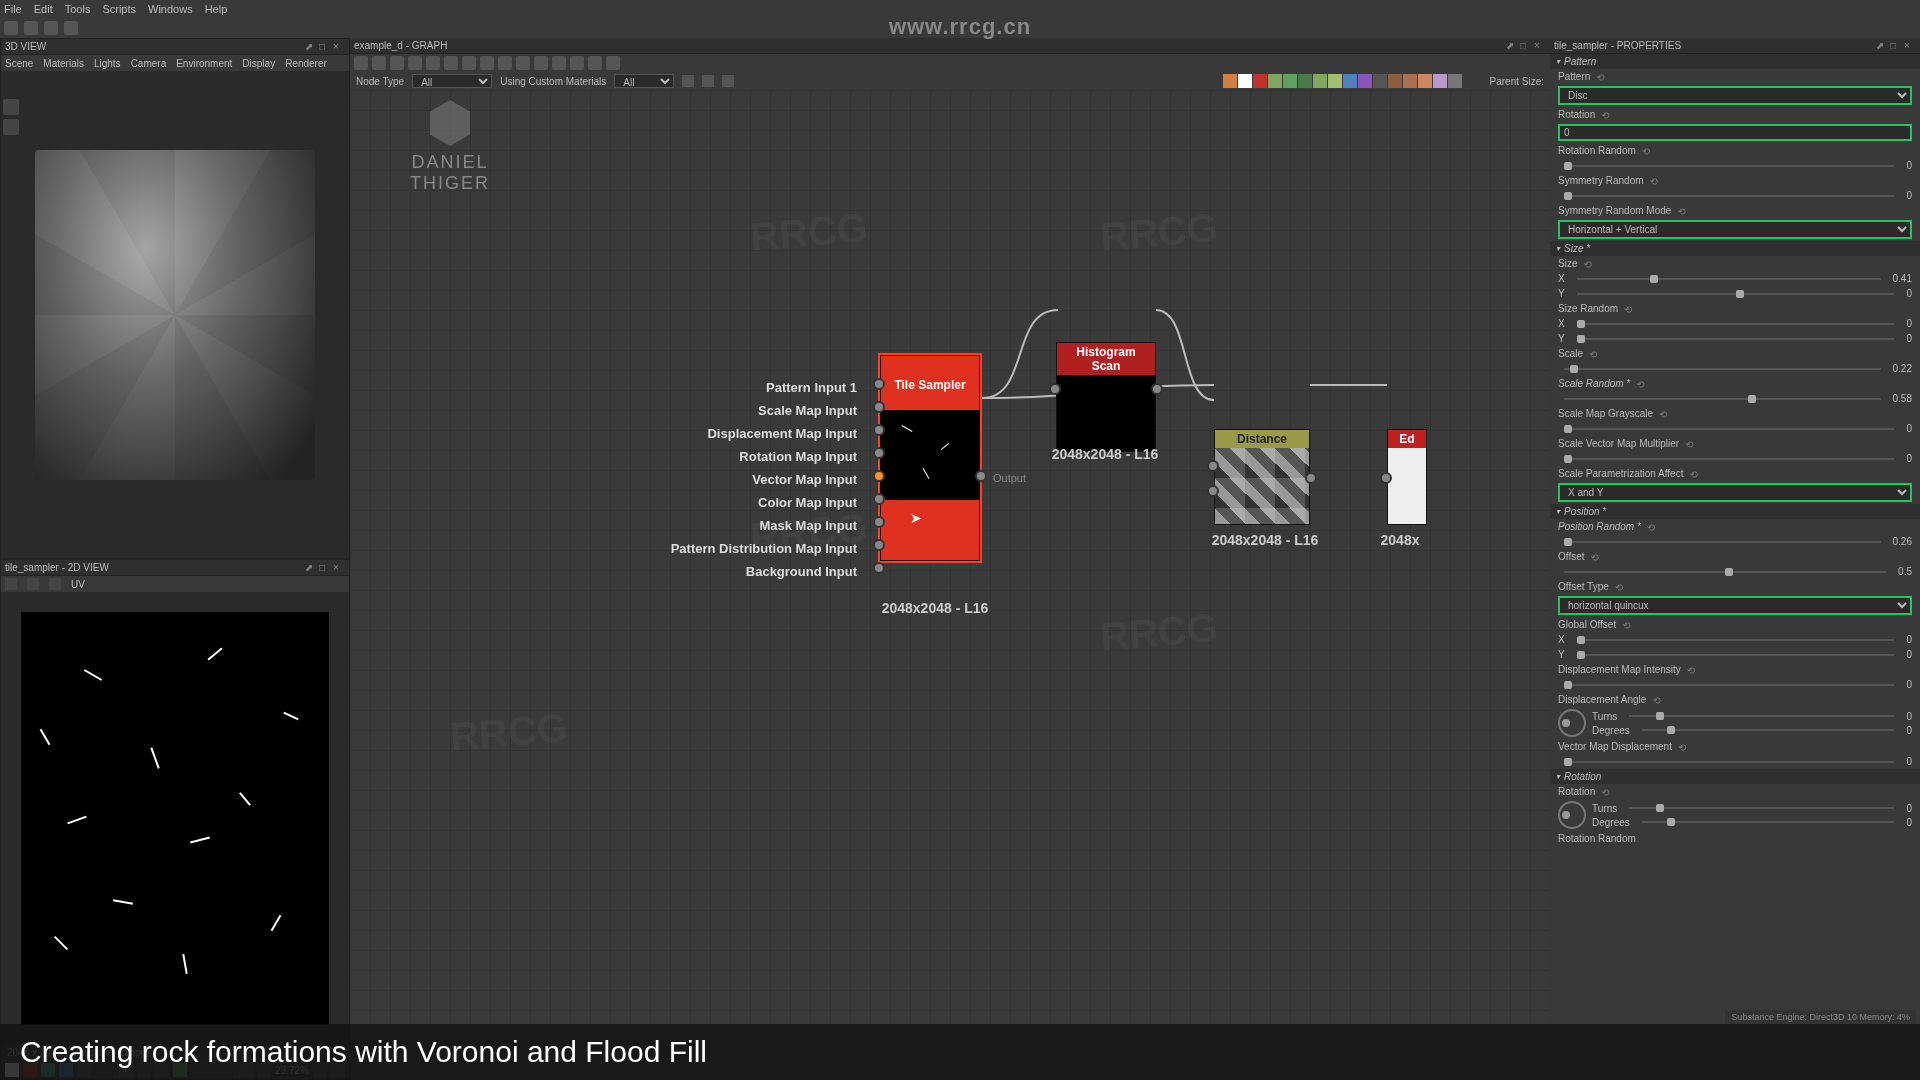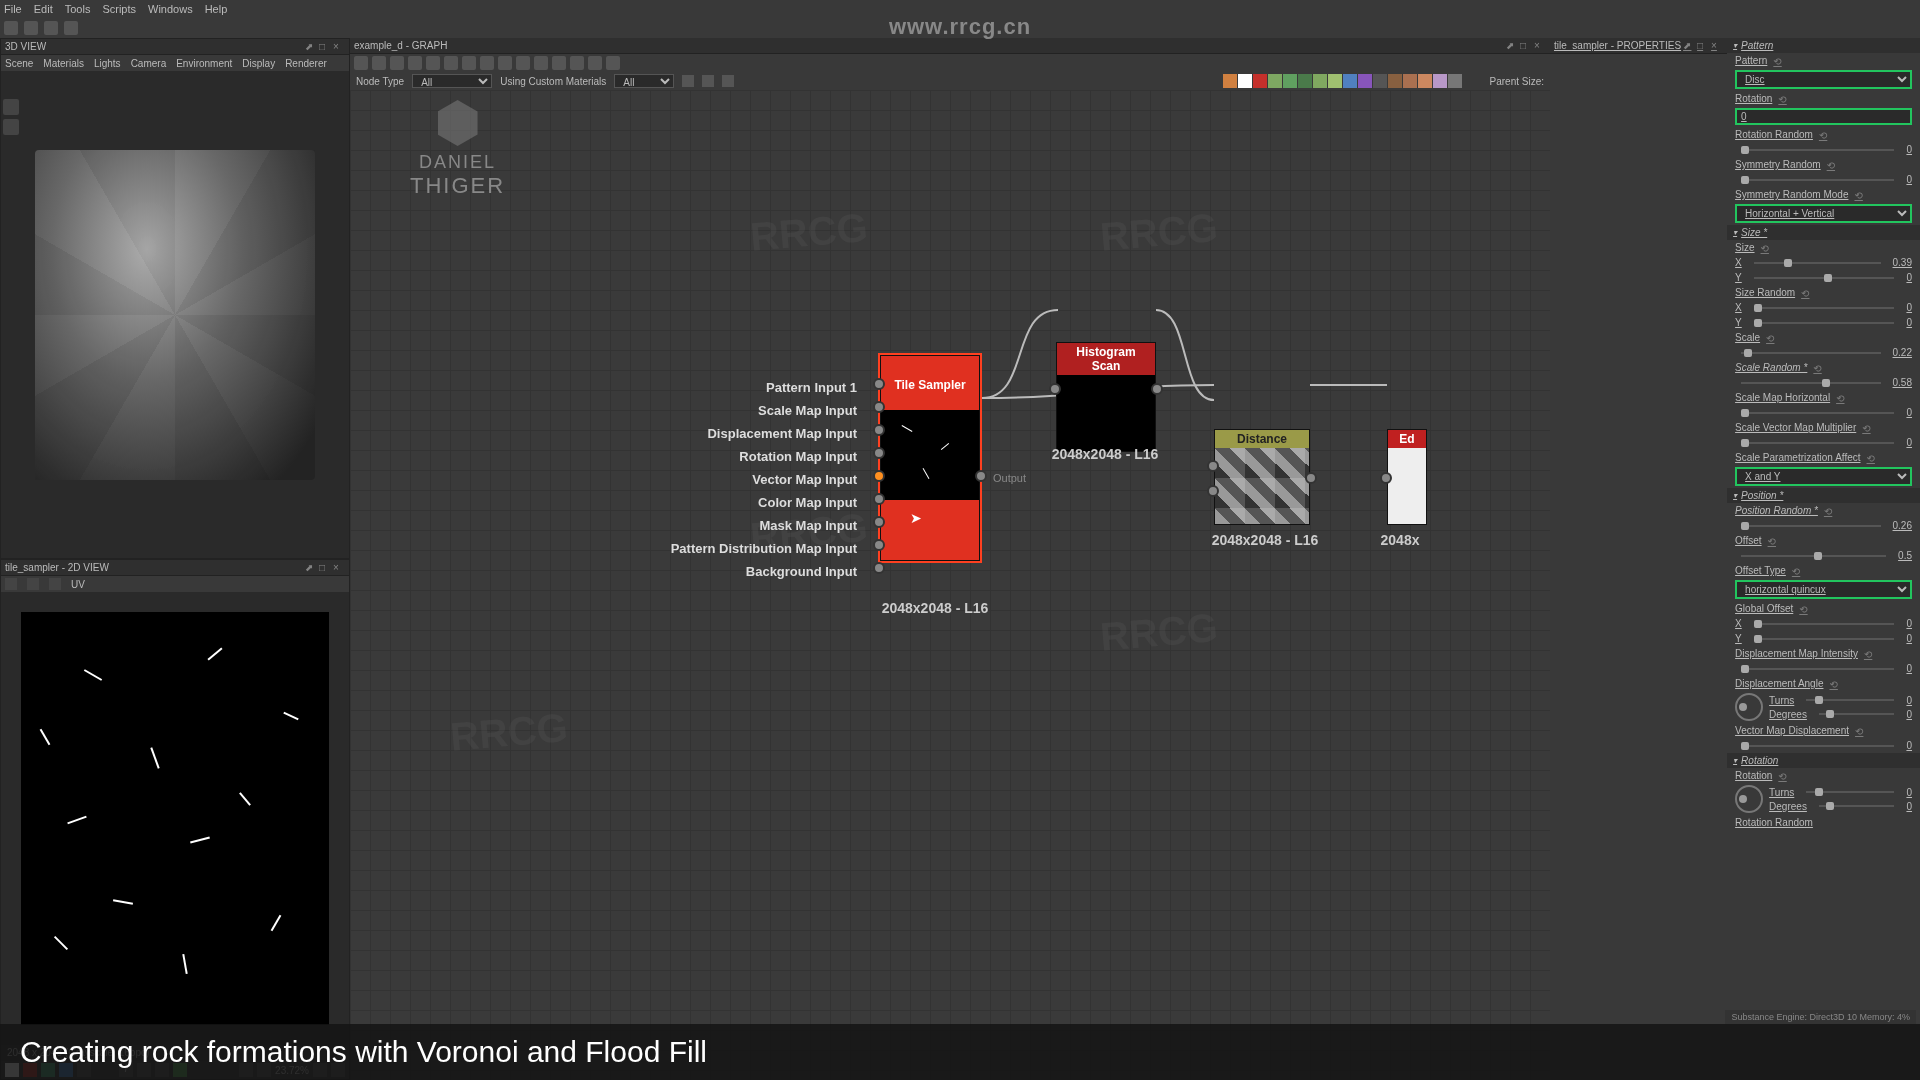--- a/index.html
+++ b/index.html
@@ -5,21 +5,21 @@
 * { margin: 0; padding: 0; box-sizing: border-box; font-family: Arial, sans-serif; }
 body { background: #2a2a2a; color: #bbb; font-size: 10px; overflow: hidden; width: 1920px; height: 1080px; position: relative; }
 .menubar { height: 18px; background: #393939; display: flex; align-items: center; padding: 0 4px; gap: 12px; font-size: 11px; }
 .menubar span { cursor: pointer; }
 .toolbar-main { height: 20px; background: #393939; display: flex; align-items: center; padding: 0 4px; gap: 6px; }
 .toolbar-main .icon { width: 14px; height: 14px; background: #555; border-radius: 2px; }
 .watermark-top { position: absolute; top: 14px; left: 50%; transform: translateX(-50%); color: #888; font-size: 22px; font-weight: bold; letter-spacing: 1px; z-index: 5; }
 .main-layout { display: flex; height: calc(100% - 38px); }
 .left-col { width: 350px; display: flex; flex-direction: column; }
 .mid-col { flex: 1; display: flex; flex-direction: column; position: relative; }
-.right-col { width: 370px; background: #393939; display: flex; overflow: hidden; text-decoration: underline; }
+.right-col { width: 370px; background: #393939; display: flex; flex-direction: column; overflow: hidden; }
 .panel-header { height: 16px; background: #2f2f2f; display: flex; align-items: center; padding: 0 4px; font-size: 10px; border-bottom: 1px solid #222; }
 .panel-header .title { flex: 1; }
 .panel-header .ctrl { width: 12px; height: 12px; margin-left: 2px; opacity: 0.6; }
 .sub-toolbar { height: 16px; background: #393939; display: flex; align-items: center; padding: 0 4px; gap: 10px; font-size: 10px; }
 .viewport-3d { flex: 1; background: #2a2a2a; position: relative; display: flex; align-items: center; justify-content: center; }
 .rock-preview { width: 280px; height: 330px; background: radial-gradient(ellipse at 40% 30%, #aaa, #666 40%, #222 90%); border-radius: 4px; position: relative; }
 .rock-preview::before { content: ''; position: absolute; inset: 0; background: repeating-conic-gradient(#888 0 30deg, #666 30deg 60deg); opacity: 0.3; mix-blend-mode: overlay; }
 .side-icons { position: absolute; left: 2px; top: 28px; display: flex; flex-direction: column; gap: 4px; }
 .side-icons div { width: 16px; height: 16px; background: #444; border-radius: 2px; }
 .preview-2d { flex: 1; margin: 20px; background: #000; position: relative; }
@@ -31,21 +31,21 @@
 .graph-toolbar { height: 18px; background: #393939; display: flex; align-items: center; padding: 0 4px; gap: 4px; }
 .graph-toolbar .ic { width: 14px; height: 14px; background: #555; border-radius: 2px; }
 .graph-subbar { height: 18px; background: #393939; display: flex; align-items: center; padding: 0 6px; gap: 8px; font-size: 10px; }
 .graph-subbar select { background: #2a2a2a; color: #bbb; border: 1px solid #555; font-size: 10px; height: 14px; }
 .swatch-row { display: flex; gap: 1px; margin-left: auto; }
 .swatch-row .sw { width: 14px; height: 14px; }
 .graph-canvas { flex: 1; background: #3a3a3a; background-image: linear-gradient(#333 1px, transparent 1px), linear-gradient(90deg, #333 1px, transparent 1px); background-size: 20px 20px; position: relative; overflow: hidden; }
 .brand-logo { position: absolute; left: 60px; top: 10px; text-align: center; color: #888; }
 .brand-logo .hex { width: 40px; height: 46px; background: #777; clip-path: polygon(50% 0, 100% 25%, 100% 75%, 50% 100%, 0 75%, 0 25%); margin: 0 auto 6px; opacity: 0.6; }
 .brand-logo .l1 { font-size: 18px; letter-spacing: 2px; }
-.brand-logo .l2 { font-size: 22px; letter-spacing: 2px; font-weight: 300; }
+.brand-logo .l2 { font-size: 18px; letter-spacing: 2px; font-weight: 300; }
 .node { position: absolute; border: 1px solid #111; }
 .node.selected { outline: 2px solid #ff4020; }
 .node-title { text-align: center; font-size: 12px; padding: 2px 8px; font-weight: bold; color: #fff; }
 .node-body { background: #1a1a1a; }
 .node-info { text-align: center; font-size: 14px; color: #ccc; margin-top: 6px; font-weight: bold; }
 .port { position: absolute; width: 12px; height: 12px; background: #888; border: 2px solid #333; border-radius: 50%; }
 .port.active { background: #ff9020; }
 .port-label { position: absolute; right: 100%; margin-right: 18px; white-space: nowrap; font-size: 13px; color: #ddd; font-weight: bold; text-align: right; width: 220px; }
 .tile-sampler-node { left: 530px; top: 265px; width: 100px; }
 .tile-sampler-node .node-title { background: #e03020; padding: 22px 0 18px; font-size: 12px; }
@@ -383,21 +383,21 @@
       <div class="prop-section">
         <div class="prop-row">
             <span class="label">Size</span>
             <span class="reset">⟲</span>
           </div>
         <div class="prop-row">
             <span>X</span>
             <div class="prop-slider">
               <div class="thumb" style="left:24%"></div>
             </div>
-            <span class="val">0.39</span>
+            <span class="val">0.41</span>
           </div>
         <div class="prop-row">
             <span>Y</span>
             <div class="prop-slider">
               <div class="thumb" style="left:50%"></div>
             </div>
             <span class="val">0</span>
           </div>
         <div class="prop-row">
             <span class="label">Size Random</span>
@@ -431,21 +431,21 @@
             <span class="label" style="font-style:italic">Scale Random *</span>
             <span class="reset">⟲</span>
           </div>
         <div class="prop-row">
             <div class="prop-slider">
               <div class="thumb" style="left:58%"></div>
             </div>
             <span class="val">0.58</span>
           </div>
         <div class="prop-row">
-            <span class="label">Scale Map Horizontal</span>
+            <span class="label">Scale Map Grayscale</span>
             <span class="reset">⟲</span>
           </div>
         <div class="prop-row">
             <div class="prop-slider">
               <div class="thumb" style="left:0%"></div>
             </div>
             <span class="val">0</span>
           </div>
         <div class="prop-row">
             <span class="label">Scale Vector Map Multiplier</span>

